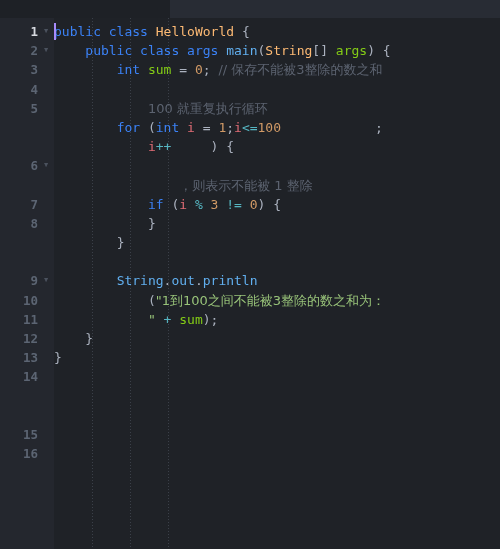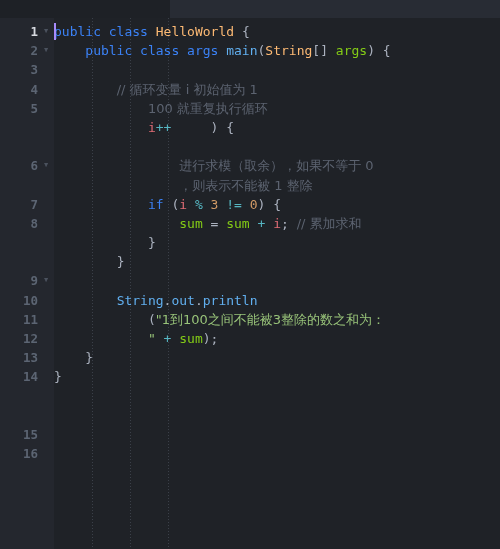--- a/index.html
+++ b/index.html
@@ -184,36 +184,35 @@
     <div id="code-pane">
 
       <div class="indent-guide" style="left:38px"></div>
       <div class="indent-guide" style="left:76px"></div>
       <div class="indent-guide" style="left:114px"></div>
 
       <div class="code-line cursor-line"><span class="kw">public</span> <span class="kw">class</span> <span class="typ">HelloWorld</span> <span class="pun">{</span></div>
 
       <div class="code-line">    <span class="kw">public</span> <span class="kw">class</span> <span class="kw">args</span> <span class="fn">main</span><span class="pun">(</span><span class="typ">String</span><span class="pun">[]</span> <span class="var">args</span><span class="pun">)</span> <span class="pun">{</span></div>
 
+      <div class="code-line">        <span class="kw">int</span> <span class="var">sum</span> <span class="pun">=</span> <span class="num2">0</span><span class="pun">;</span> <span class="cmt cjk">// 保存不能被3整除的数之和</span></div>
 
       <div class="code-line"> </div>
 
-      <div class="code-line">        <span class="cmt cjk">// 循环变量 i 初始值为 1</span></div>
       <div class="code-line">            <span class="cmt cjk">100 就重复执行循环</span></div>
 
+      <div class="code-line">        <span class="kw">for</span> <span class="pun">(</span><span class="kw">int</span> <span class="ivar">i</span> <span class="pun">=</span> <span class="num2">1</span><span class="pun">;</span><span class="ivar">i</span><span class="op">&lt;=</span><span class="num2">100</span>            <span class="pun">;</span></div>
       <div class="code-line">            <span class="ivar">i</span><span class="op">++</span>     <span class="pun">)</span> <span class="pun">{</span></div>
 
       <div class="code-line"> </div>
 
-      <div class="code-line">                <span class="cmt cjk">进行求模（取余），如果不等于 0</span></div>
       <div class="code-line">                <span class="cmt cjk">，则表示不能被 1 整除</span></div>
 
       <div class="code-line">            <span class="kw">if</span> <span class="pun">(</span><span class="ivar">i</span> <span class="op">%</span> <span class="num2">3</span> <span class="op">!=</span> <span class="num2">0</span><span class="pun">)</span> <span class="pun">{</span></div>
 
-      <div class="code-line">                <span class="var">sum</span> <span class="pun">=</span> <span class="var">sum</span> <span class="op">+</span> <span class="ivar">i</span><span class="pun">;</span> <span class="cmt cjk">// 累加求和</span></div>
 
       <div class="code-line">            <span class="pun">}</span></div>
 
       <div class="code-line">        <span class="pun">}</span></div>
 
       <div class="code-line"> </div>
 
       <div class="code-line">        <span class="fn">String</span><span class="pun">.</span><span class="fn">out</span><span class="pun">.</span><span class="fn">println</span></div>
       <div class="code-line">            <span class="pun">(</span><span class="str cjk">"1到100之间不能被3整除的数之和为：</span></div>
       <div class="code-line">            <span class="str">"</span> <span class="op">+</span> <span class="var">sum</span><span class="pun">)</span><span class="pun">;</span></div>

